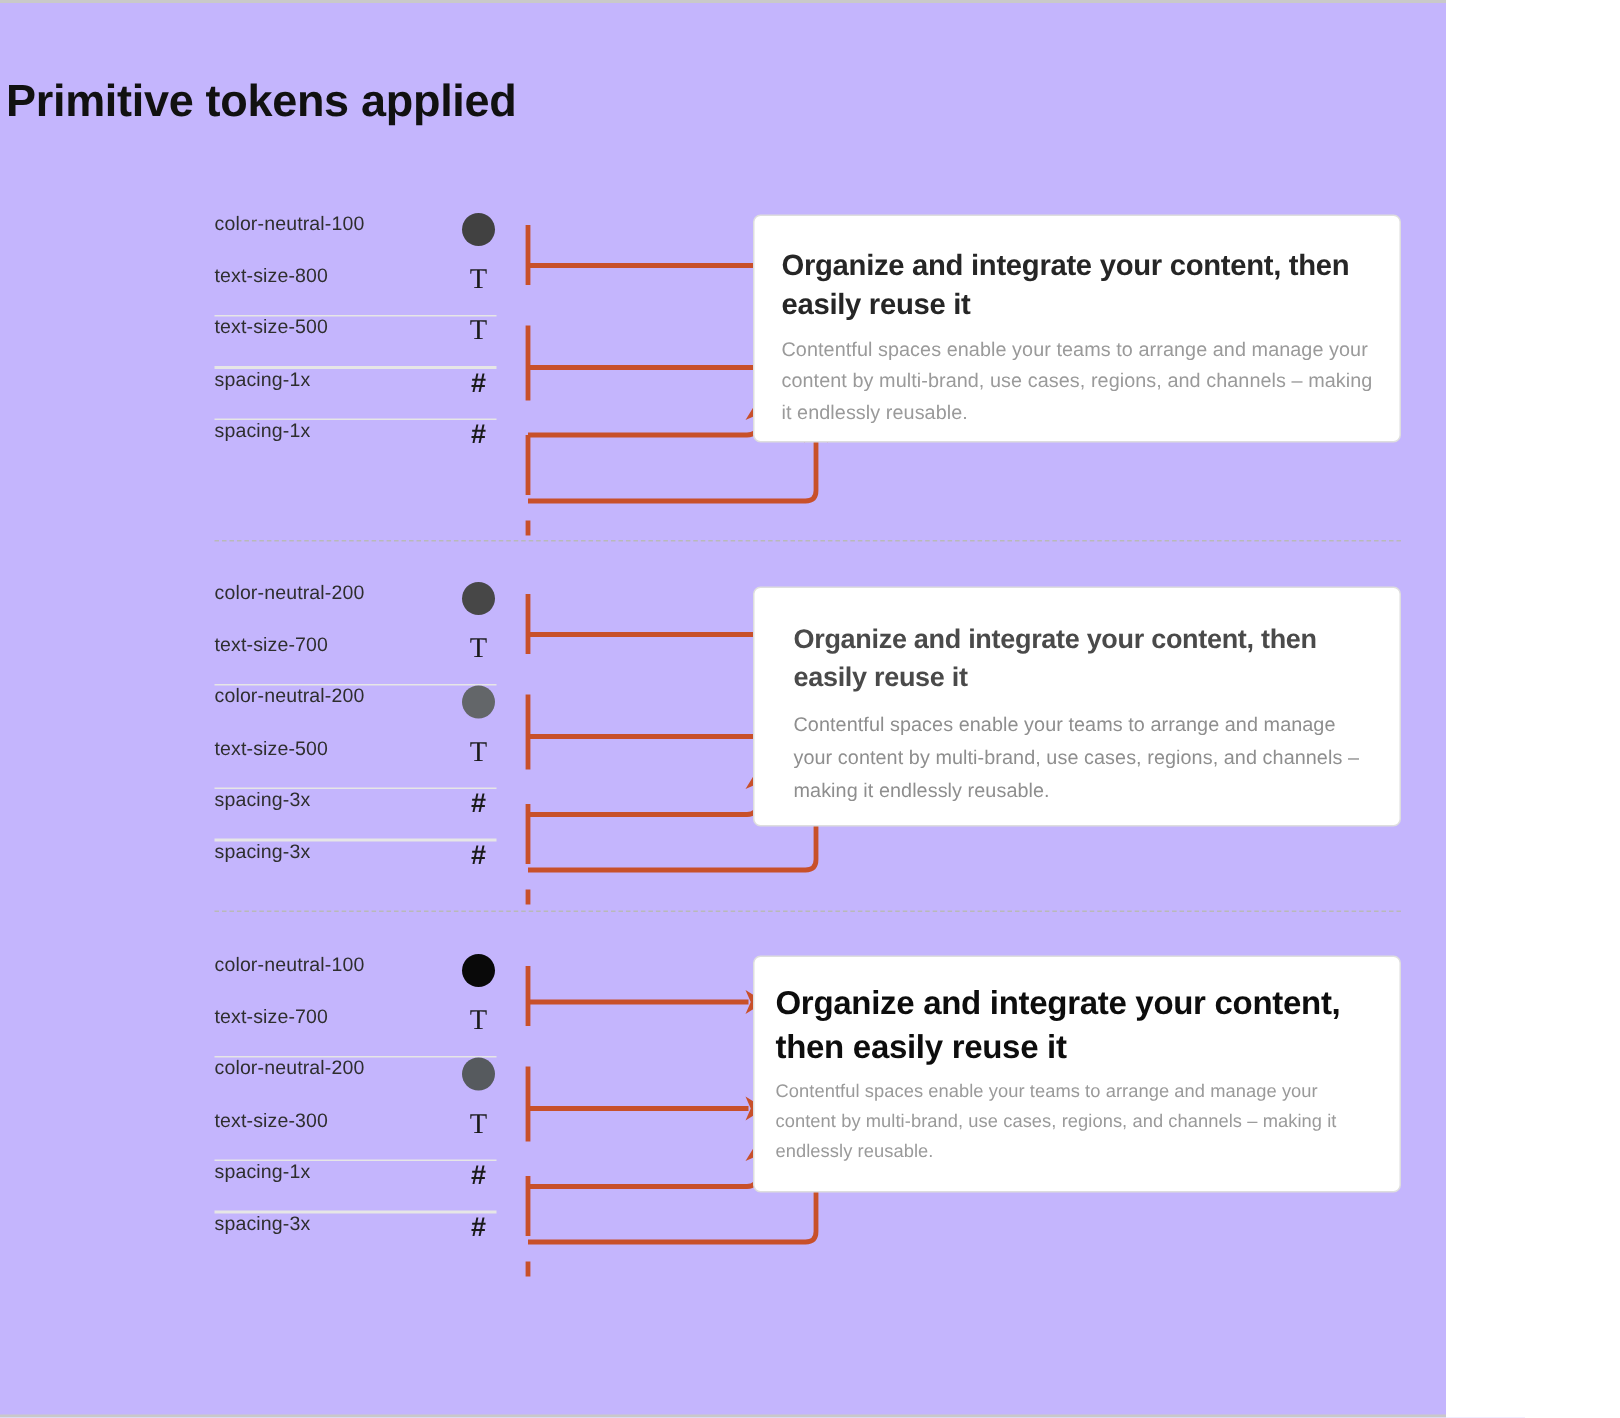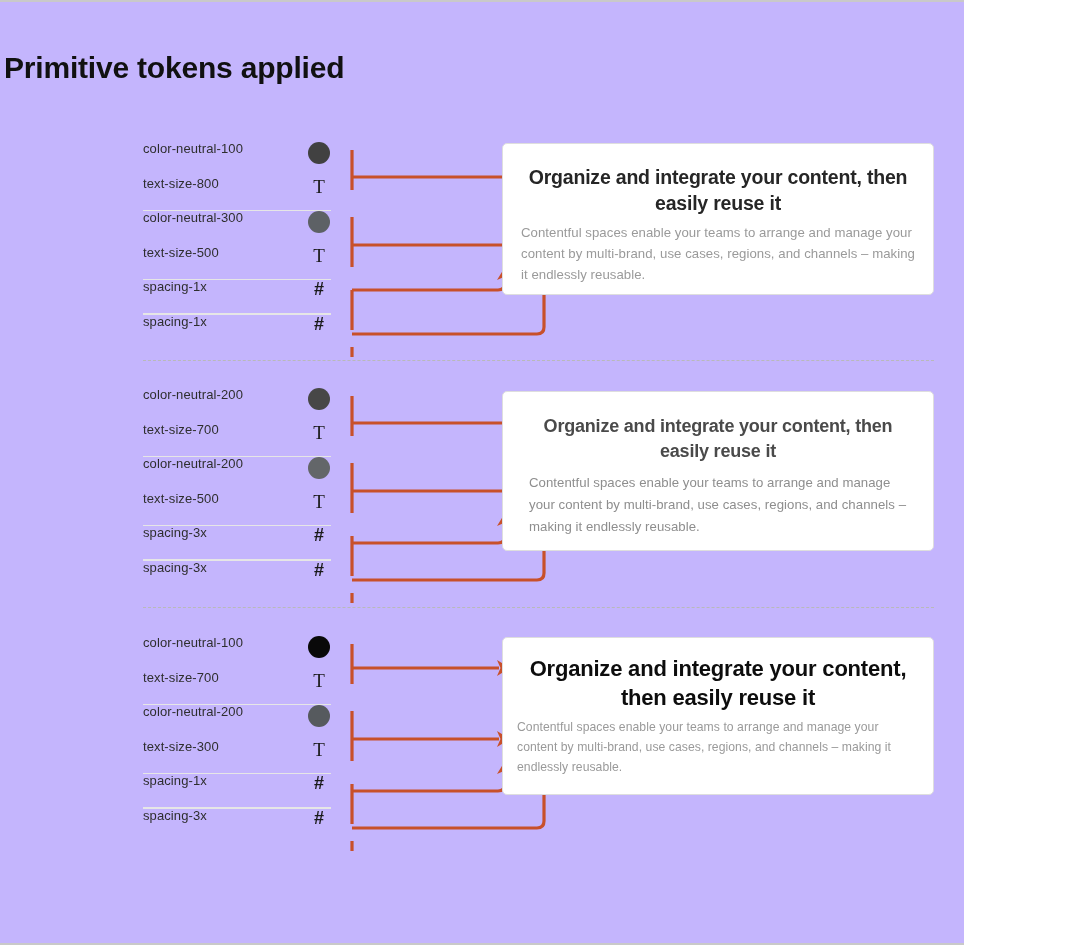--- a/index.html
+++ b/index.html
@@ -126,21 +126,20 @@
     overflow: hidden;
   }
   #card-0 { left: 502px; top: 1px; width: 432px; height: 152px; padding: 20px 18px 0 18px; }
   #card-1 { left: 502px; top: 3px; width: 432px; height: 160px; padding: 22px 26px 0 26px; }
   #card-2 { left: 502px; top: 1px; width: 432px; height: 158px; padding: 16px 14px 0 14px; }
 
   .card-heading {
     margin: 0;
     font-weight: 700;
     letter-spacing: -0.2px;
-    text-align: center;
   }
   .card-body {
     margin: 0;
     letter-spacing: 0.05px;
   }
   
   #card-0 .card-heading { font-size: 19.5px; line-height: 26px; color: #262626; }
   #card-0 .card-body    { font-size: 13.2px; line-height: 21px; color: #9a9a9a; margin-top: 6px; }
   
   #card-1 .card-heading { font-size: 18px;   line-height: 25px; color: #4a4a4a; }
@@ -159,24 +158,20 @@
   <div class="group" id="group-0">
 
     <div class="token-list">
       <div class="token-row">
         <span class="token-label">color-neutral-100</span>
         <span class="token-glyph"><i class="swatch-dot" style="background:#414141"></i></span>
       </div>
       <div class="token-row ruled">
         <span class="token-label">text-size-800</span>
         <span class="token-glyph serif-t">T</span>
-      </div>
-      <div class="token-row">
-        <span class="token-label">color-neutral-300</span>
-        <span class="token-glyph"><i class="swatch-dot" style="background:#5d6165"></i></span>
       </div>
       <div class="token-row ruled">
         <span class="token-label">text-size-500</span>
         <span class="token-glyph serif-t">T</span>
       </div>
       <div class="token-row ruled">
         <span class="token-label">spacing-1x</span>
         <span class="token-glyph hash">#</span>
       </div>
       <div class="token-row">

